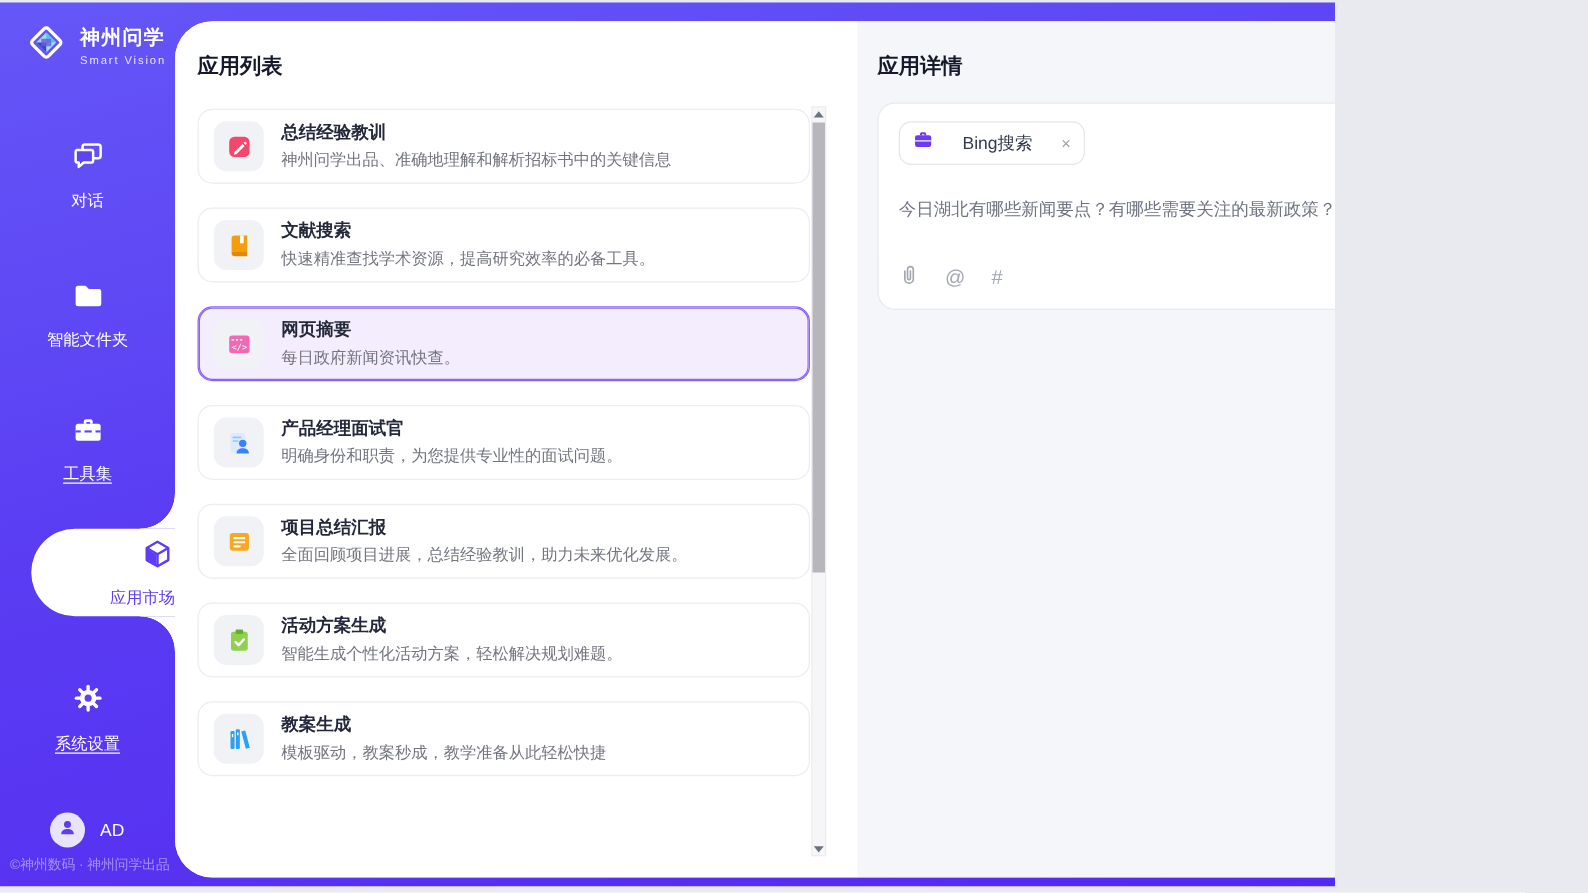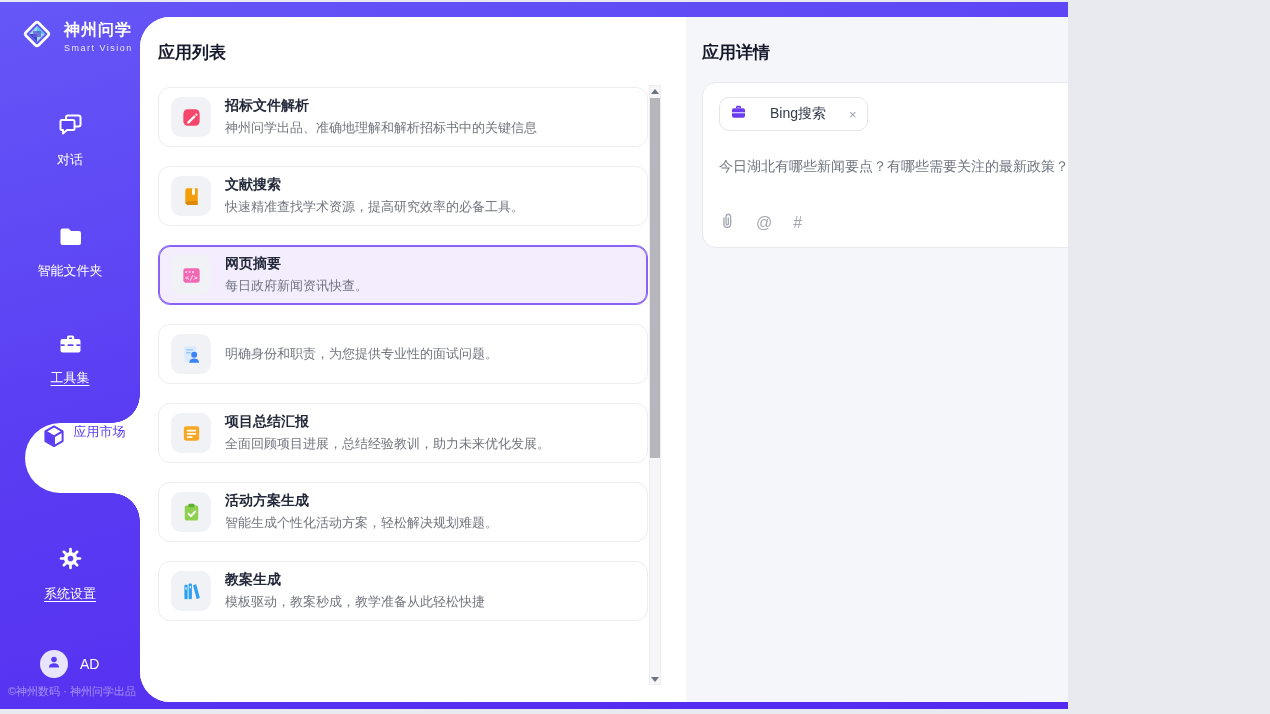--- a/index.html
+++ b/index.html
@@ -19,21 +19,21 @@
   .sidebar { position:absolute; left:0; top:0; width:140px; height:707px; }
   .logo { position:absolute; left:18px; top:13px; display:flex; align-items:center; gap:8px; }
   .logo-text .cn { color:#fff; font-size:16px; font-weight:bold; letter-spacing:1px; }
   .logo-text .en { color:#e8e6ff; font-size:9px; letter-spacing:1.5px; margin-top:2px; }
   .nav-item { position:absolute; left:0; width:140px; display:flex; flex-direction:column; align-items:center; gap:9px; cursor:pointer;justify-content:flex-end; }
   .nav-item .lbl { color:#fff; font-size:13px; }
   .nav-item .lbl.underlined { text-decoration:underline; text-underline-offset:3px; }
   .nav-tab {
     position:absolute; left:25px; top:421px; width:115px; height:70px;
     background:#fff; border-radius:35px 0 0 35px;
-    display:flex; flex-direction:row; align-items:flex-start; justify-content:center; gap:6px;
+    display:flex; flex-direction:column; align-items:flex-end; justify-content:center; gap:6px;
     cursor:pointer;
   }
   .nav-tab::before {
     content:""; position:absolute; right:0; top:-28px; width:28px; height:28px;
     background:radial-gradient(circle at 0 0, rgba(0,0,0,0) 27.5px, #fff 28px);
   }
   .nav-tab::after {
     content:""; position:absolute; right:0; bottom:-28px; width:28px; height:28px;
     background:radial-gradient(circle at 0 100%, rgba(0,0,0,0) 27.5px, #fff 28px);
   }
@@ -209,21 +209,21 @@
 
         <div class="card">
           <span class="tile">
             <svg width="23" height="23" viewBox="0 0 24 24">
               <rect x="3.5" y="3.5" width="17" height="17" rx="4.5" fill="#f5476b"></rect>
               <path d="M8 16.3 L14.7 9.6 l1.7 1.7 L9.7 18 l-2.3 .6 z" fill="#fff"></path>
               <path d="M15.5 8.8 l1.3-1.3 1.7 1.7 -1.3 1.3 z" fill="#fff"></path>
             </svg>
           </span>
           <span class="card-txt">
-            <span class="card-title">招标文件解析</span>
+            <span class="card-title">总结经验教训</span>
             <span class="card-desc">神州问学出品、准确地理解和解析招标书中的关键信息</span>
           </span>
         </div>
 
         <div class="card">
           <span class="tile">
             <svg width="23" height="23" viewBox="0 0 24 24">
               <path d="M5.5 5.8 a2.3 2.3 0 0 1 2.3 -2.3 H18.5 v13.2 H7.8 a2.3 2.3 0 0 0 -2.3 2.3 z" fill="#f59e0b"></path>
               <path d="M5.5 18.9 a2.3 2.3 0 0 1 2.3 -2.3 H18.5 v4.2 H7.8 a2.3 2.3 0 0 1 -2.3 -1.9 z" fill="#e08903"></path>
               <rect x="12.6" y="3.5" width="3" height="6.6" fill="#fff"></rect>
@@ -252,20 +252,21 @@
         <div class="card">
           <span class="tile">
             <svg width="23" height="23" viewBox="0 0 24 24">
               <rect x="4.5" y="3.5" width="12.5" height="16.5" rx="2" fill="#dbeafe"></rect>
               <path d="M7 7.2 h6 M7 10.2 h3.6" stroke="#93c5fd" stroke-width="1.4" stroke-linecap="round"></path>
               <circle cx="14.8" cy="12.2" r="3.1" fill="#3b82f6"></circle>
               <path d="M9.6 20.6 c0-2.9 2.4-4.4 5.2-4.4 s5.2 1.5 5.2 4.4 z" fill="#3b82f6"></path>
             </svg>
           </span>
           <span class="card-txt">
+            <span class="card-title">产品经理面试官</span>
             <span class="card-desc">明确身份和职责，为您提供专业性的面试问题。</span>
           </span>
         </div>
 
         <div class="card">
           <span class="tile">
             <svg width="23" height="23" viewBox="0 0 24 24">
               <rect x="4" y="4.5" width="16" height="15" rx="2.5" fill="#f6a723"></rect>
               <rect x="7" y="8" width="10" height="1.8" rx=".9" fill="#fff" opacity=".95"></rect>
               <rect x="7" y="11.4" width="10" height="1.8" rx=".9" fill="#fff" opacity=".95"></rect>

